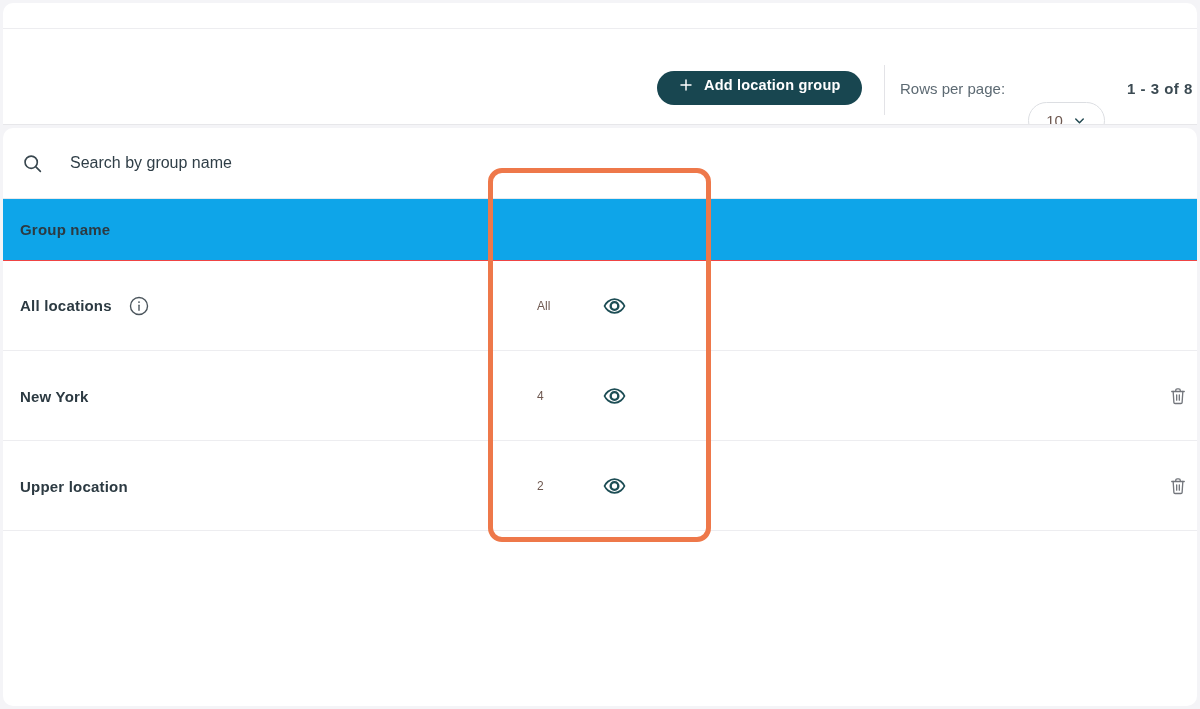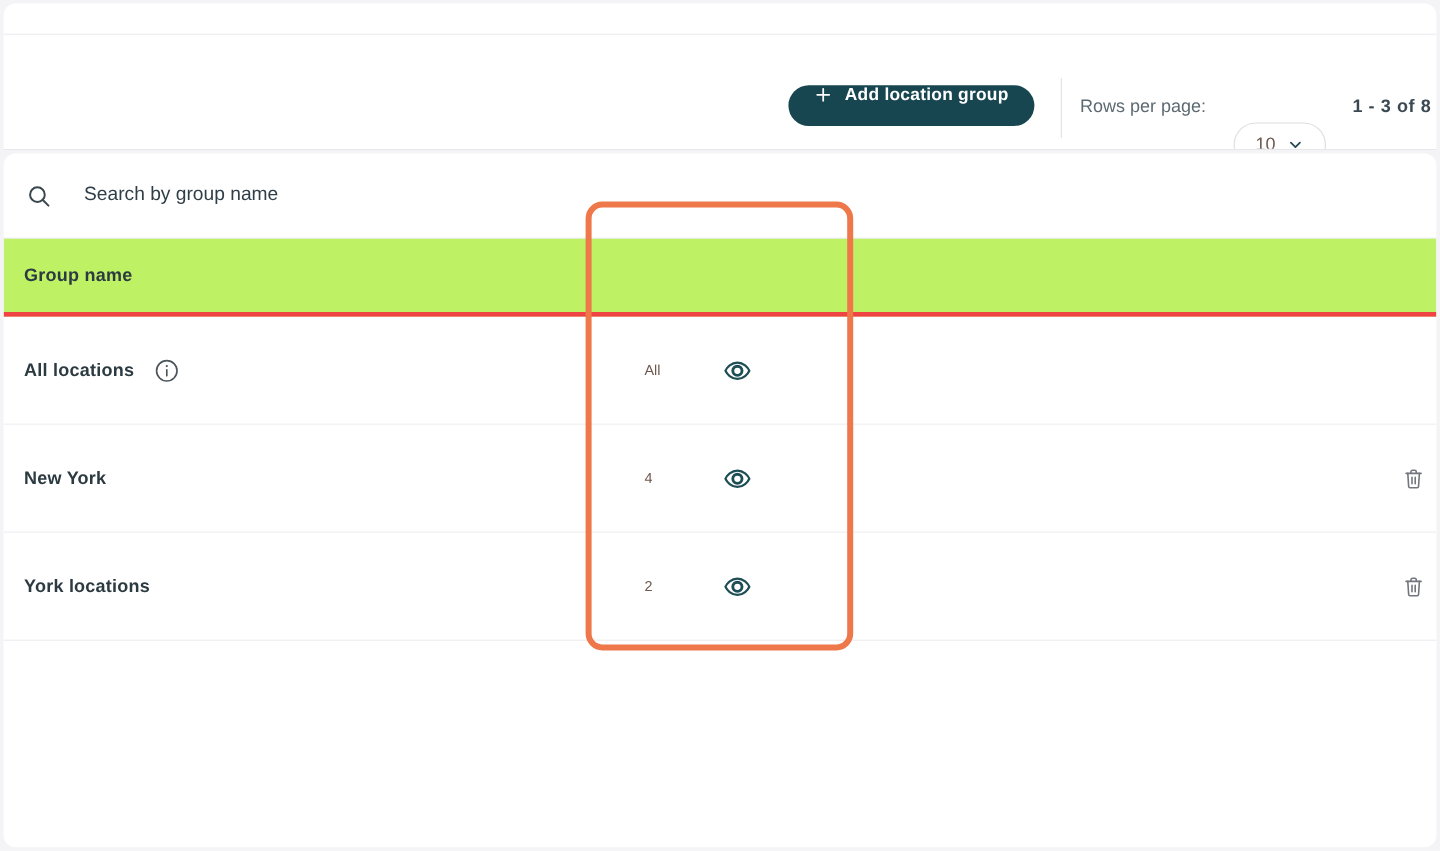--- a/index.html
+++ b/index.html
@@ -14,21 +14,21 @@
   
   .toolbar-card{
     left:3px;top:3px;width:1194px;height:121px;
     border-radius:10px 10px 0 0;
     border-bottom:1px solid #e7e7ea;
     overflow:hidden;
   }
   .top-strip{height:25px;border-bottom:1px solid #ededf0;}
   .add-btn{
     position:absolute;left:654px;top:68px;height:34px;
-    display:flex;align-items:flex-start;gap:10px;padding:0 21px;
+    display:flex;align-items:flex-end;gap:10px;padding:12px 21px;
     background:#184650;border:none;border-radius:17px;
     color:#ffffff;font-size:14.5px;font-weight:700;cursor:pointer;
     font-family:"Liberation Sans", sans-serif;letter-spacing:.2px;
     white-space:nowrap;
   }
   .vsep{position:absolute;left:881px;top:62px;width:1px;height:50px;background:#e3e3e7;}
   .rpp-label{
     position:absolute;left:897px;top:68px;height:35px;
     display:flex;align-items:center;color:#5d6a73;font-size:15px;white-space:nowrap;
   }
@@ -54,21 +54,21 @@
     height:70px;border-bottom:1px solid #e9e9ec;
     display:flex;align-items:center;padding-left:19px;gap:25px;
   }
   .search-input{
     border:none;outline:none;background:transparent;
     font-family:"Liberation Sans", sans-serif;
     font-size:16px;color:#2f3e47;width:640px;
   }
   .search-input::placeholder{color:#2f3e47;opacity:1;}
   .header-row{
-    height:61px;background:#bef264;border-bottom:4px solid #ef4444;position:relative;
+    height:61px;background:#0ea5e9;border-bottom:1px solid #ef4444;position:relative;
   }
   .col-label{
     position:absolute;top:0;height:100%;display:flex;align-items:center;
     font-size:15px;font-weight:700;color:#2c3a42;letter-spacing:.2px;
   }
   .col-group{left:17px;}
   .col-locations{left:560px;}
   .trow{height:89px;border-bottom:1px solid #ededf0;position:relative;background:#fff;}
   .cell-name{
     position:absolute;left:17px;top:50%;transform:translateY(-50%);
@@ -188,21 +188,21 @@
               <path d="M4.5 6.6h15"></path>
               <path d="M9.3 6.4V5.2c0-.95.8-1.7 1.75-1.7h1.9c.95 0 1.75.75 1.75 1.7v1.2"></path>
               <path d="M6.2 6.6l.85 13c.05.75.68 1.35 1.43 1.35h7.04c.75 0 1.38-.6 1.43-1.35l.85-13"></path>
               <path d="M10.4 10.6v6.4M13.6 10.6v6.4"></path>
             </svg>
           </span>
         </button>
       </div>
       <div class="trow">
         <div class="cell-name">
-          <span class="row-name">York locations</span>
+          <span class="row-name">Upper location</span>
         </div>
         <div class="cell-count">
           <span class="count">2</span>
           <button class="eye-btn">
             <span style="display:flex;">
               <svg width="23" height="23" viewBox="0 0 24 24" fill="none" stroke="#1d4d55">
                 <path stroke-width="1.9" stroke-linejoin="round" d="M12 4.9C6.7 4.9 2.9 9.1 1.6 12c1.3 2.9 5.1 7.1 10.4 7.1S21.1 14.9 22.4 12C21.1 9.1 17.3 4.9 12 4.9Z"></path>
                 <circle cx="12" cy="12" r="4" stroke-width="2.5"></circle>
               </svg>
             </span>

